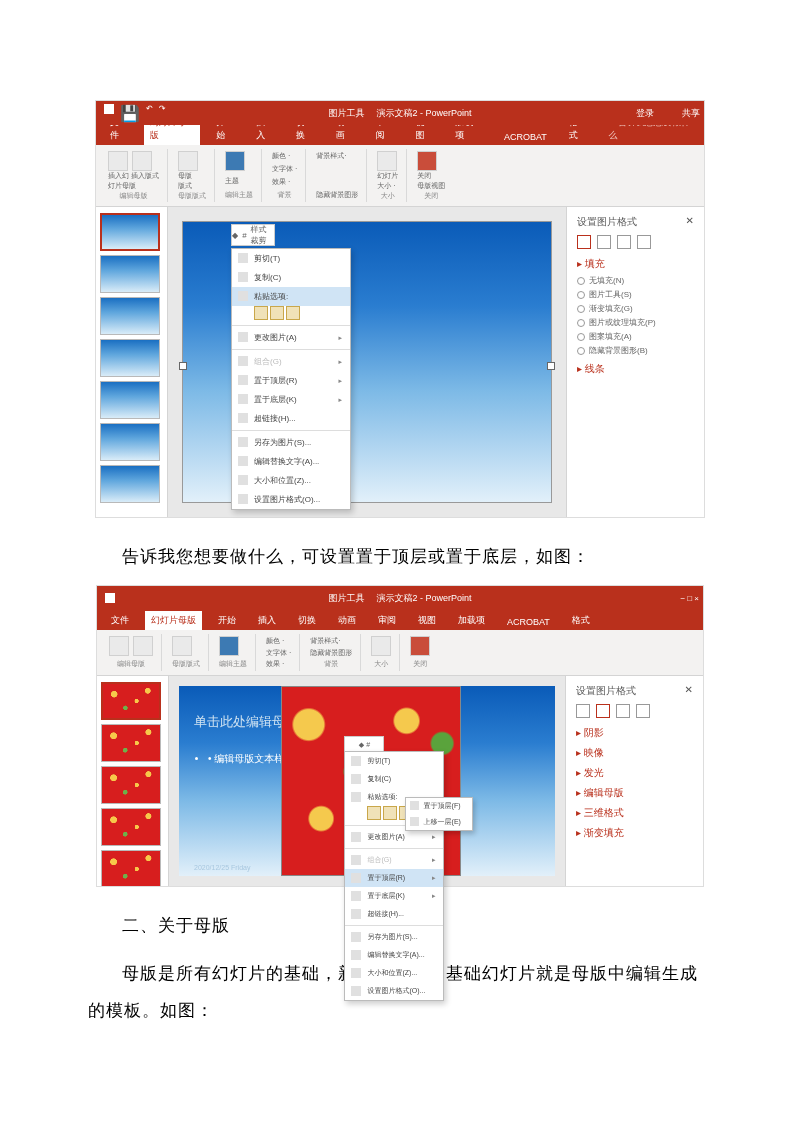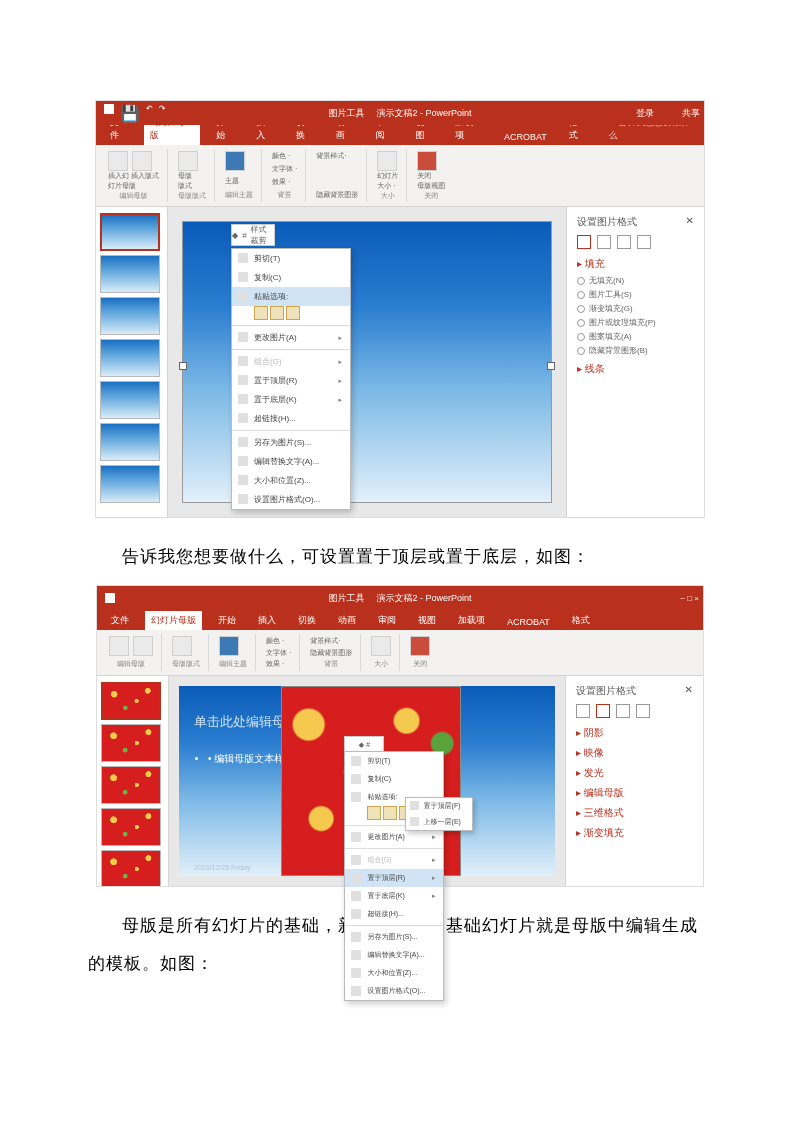--- a/index.html
+++ b/index.html
@@ -458,15 +458,16 @@
           <div class="sp-section">▸ <span>映像</span></div>
           <div class="sp-section">▸ <span>发光</span></div>
           <div class="sp-section">▸ <span>编辑母版</span></div>
           <div class="sp-section">▸ <span>三维格式</span></div>
           <div class="sp-section">▸ <span>渐变填充</span></div>
         </div>
       </div>
     </div>
   </div>
 
+  <p class="body-text">二、关于母版</p>
   <p class="body-text">母版是所有幻灯片的基础，新建幻灯片中基础幻灯片就是母版中编辑生成的模板。如图：</p>
 
 </div>
 
 </body></html>

